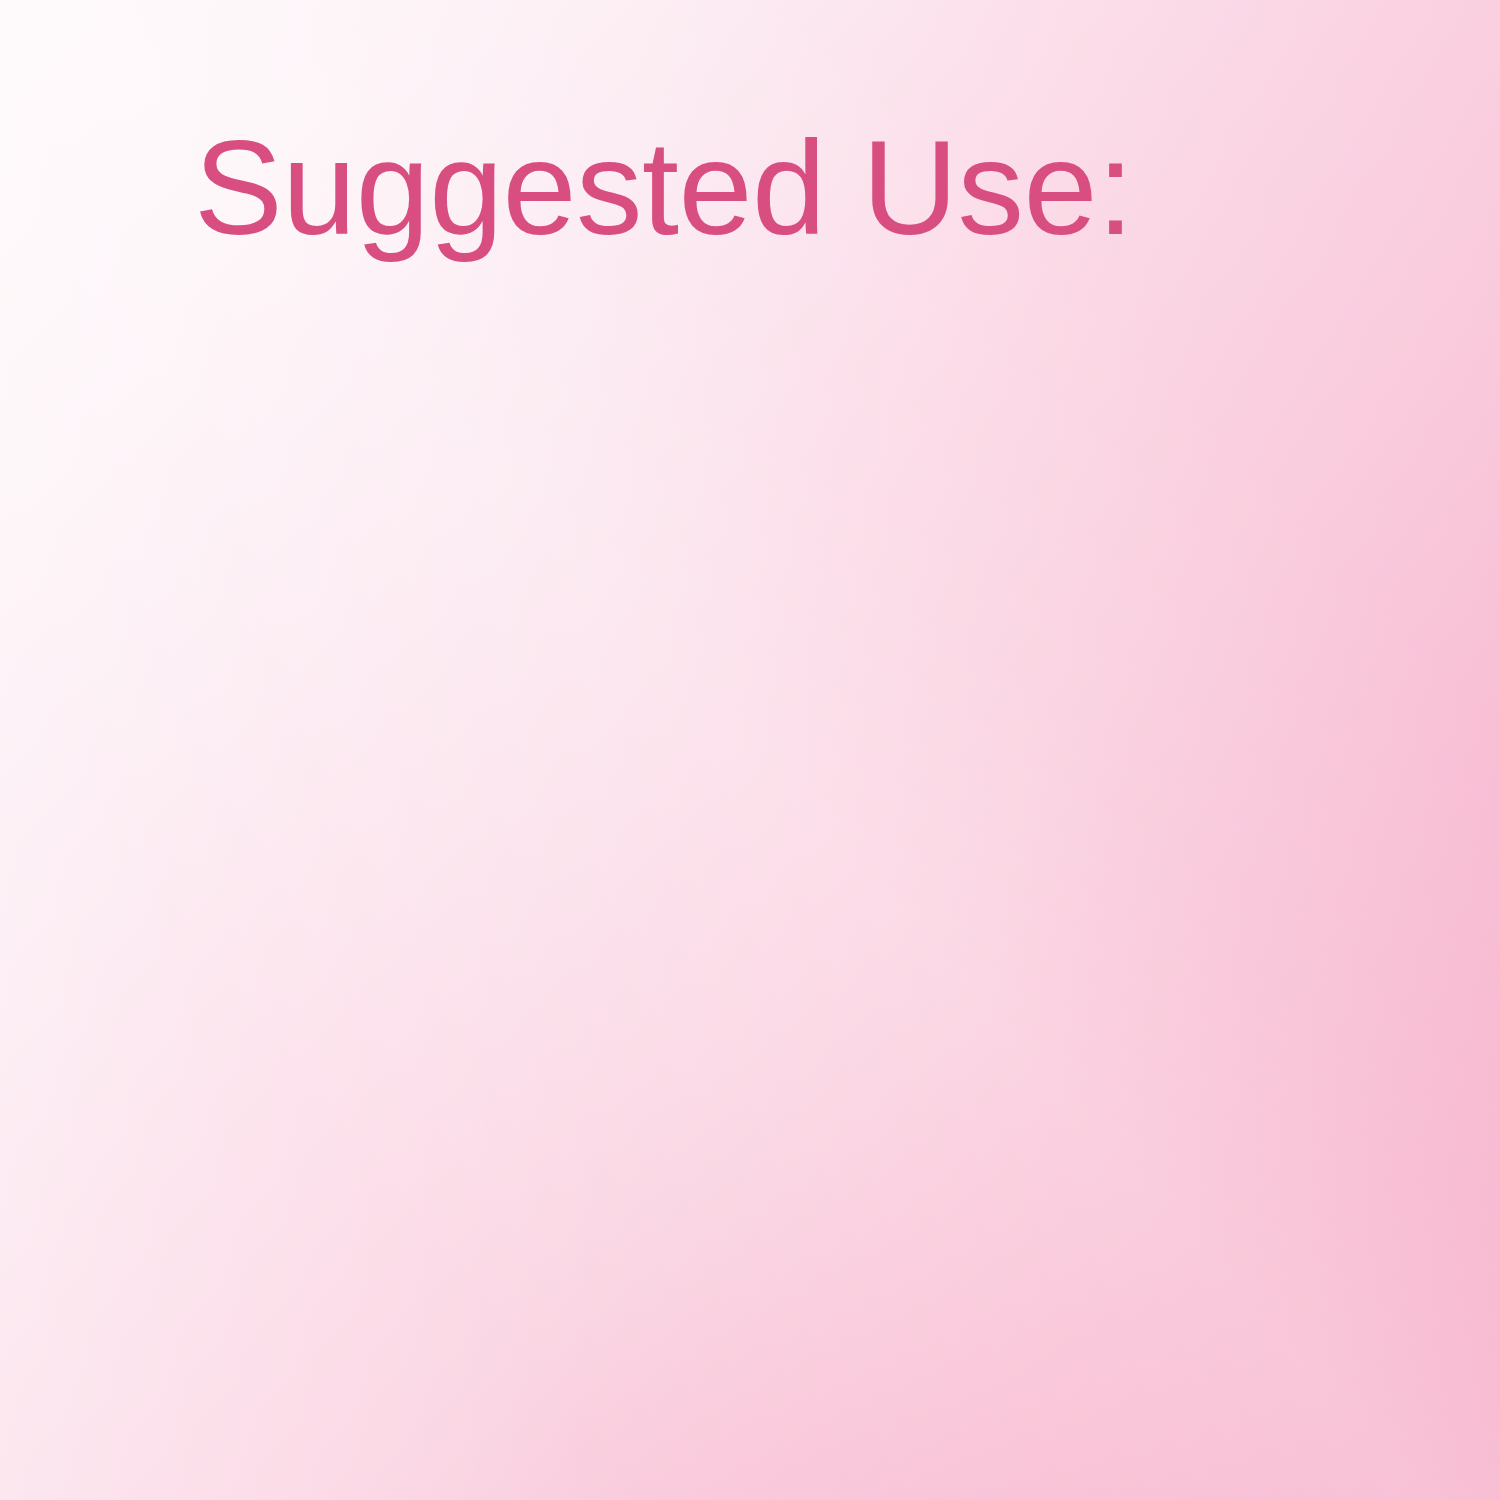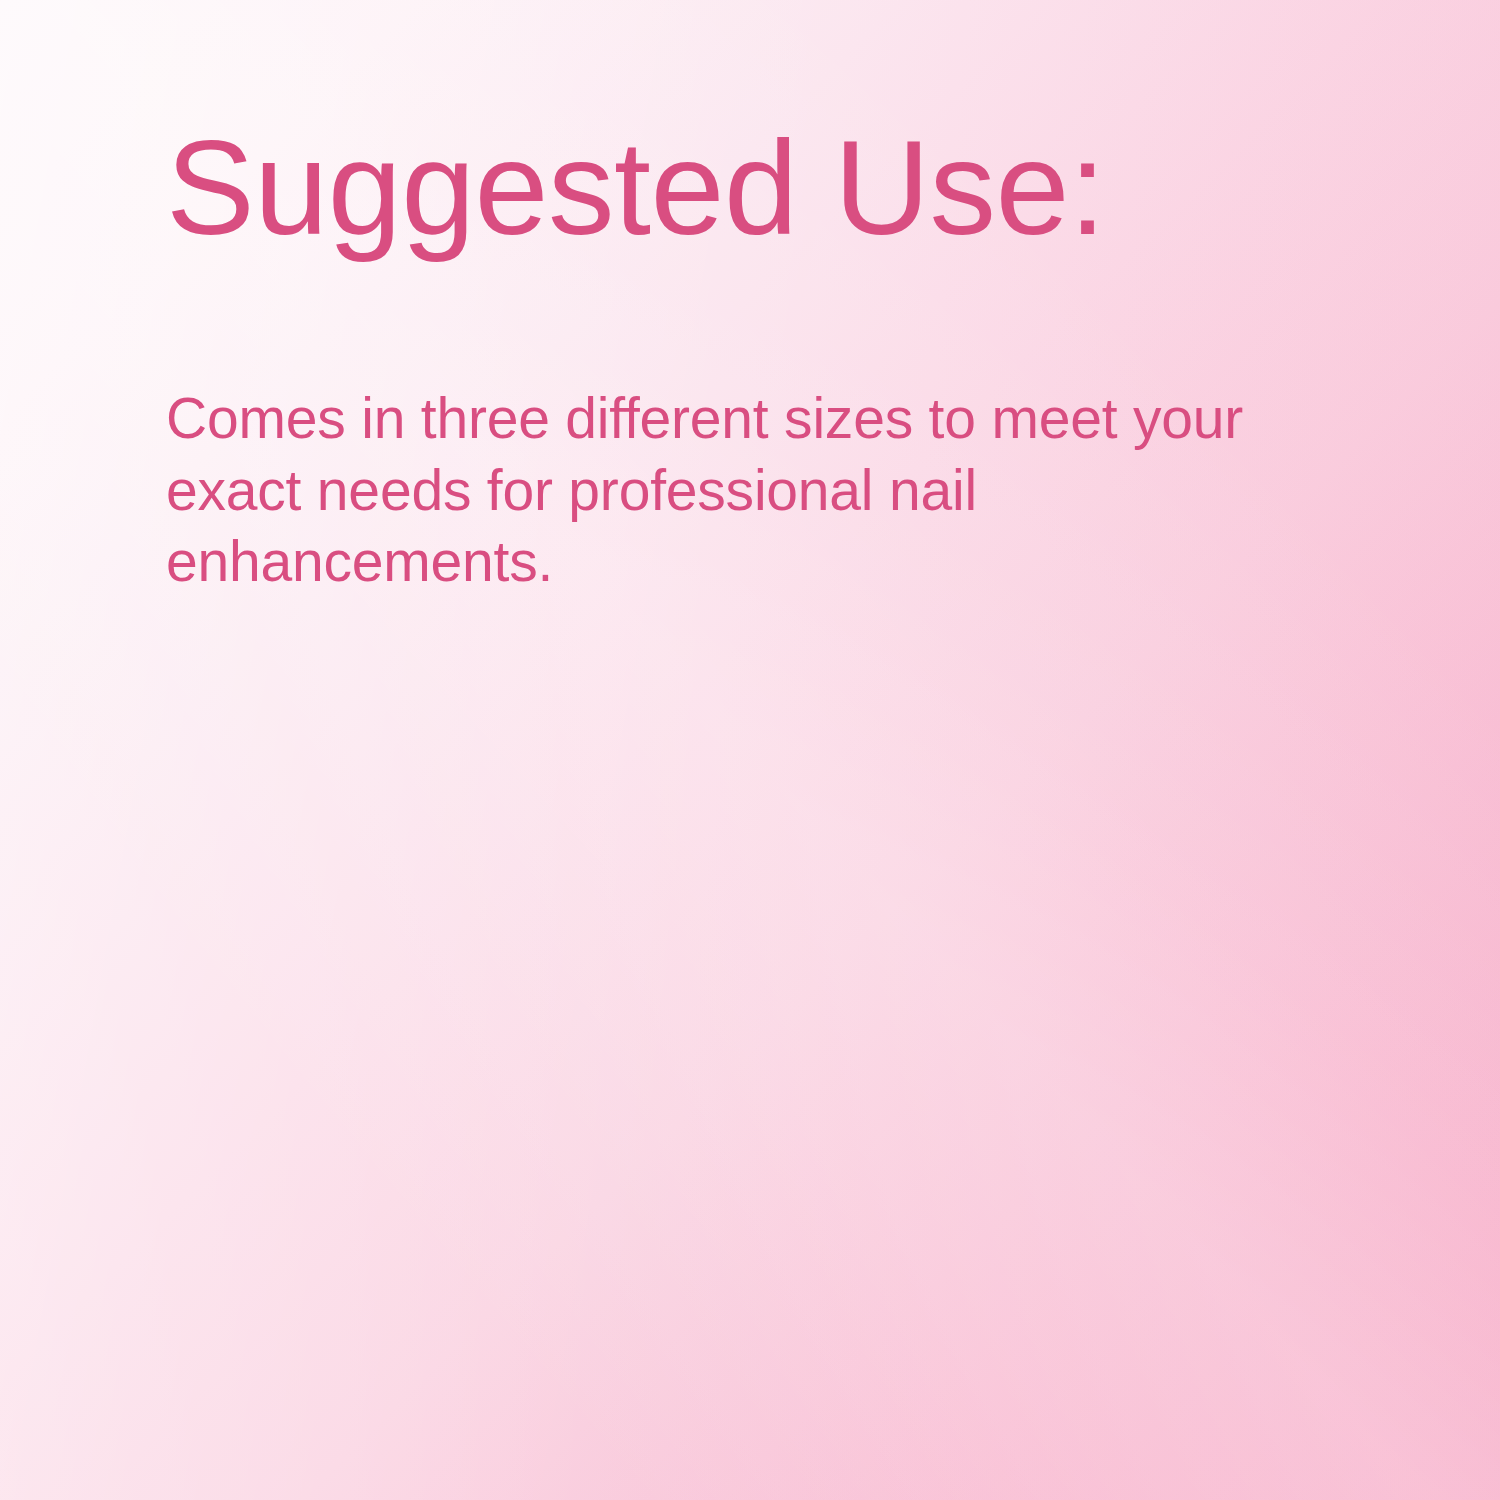--- a/index.html
+++ b/index.html
@@ -54,21 +54,21 @@
         rgba(255,255,255,0.00) 30%,
         rgba(255,255,255,0.16) 43%,
         rgba(255,255,255,0.22) 50%,
         rgba(255,255,255,0.10) 58%,
         rgba(255,255,255,0.00) 70%);
     pointer-events: none;
   }
 
   #content {
     position: absolute;
-    left: 166px;
+    left: 194px;
     top: 122px;
     width: 1090px;
   }
 
   .heading {
     color: #d94e81;
     font-size: 133px;
     line-height: 1.0;
     font-weight: 300;
     letter-spacing: -0.5px;
@@ -100,17 +100,16 @@
 <div id="panel">
 
   <div id="wash-h"></div>
   <div id="sheen"></div>
 
   <div id="content">
 
     <h1 class="heading">Suggested Use:</h1>
 
     <div class="body-block">
-      <p class="para">Comes in three different sizes to meet your exact needs for professional nail enhancements.</p>
     </div>
 
   </div>
 </div>
 
 </body></html>

